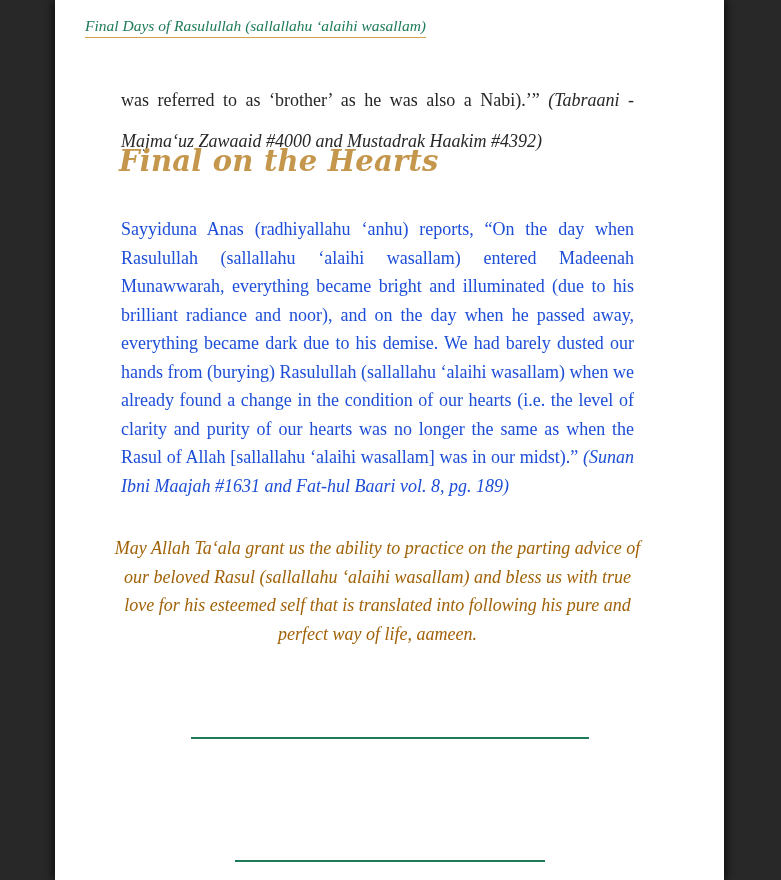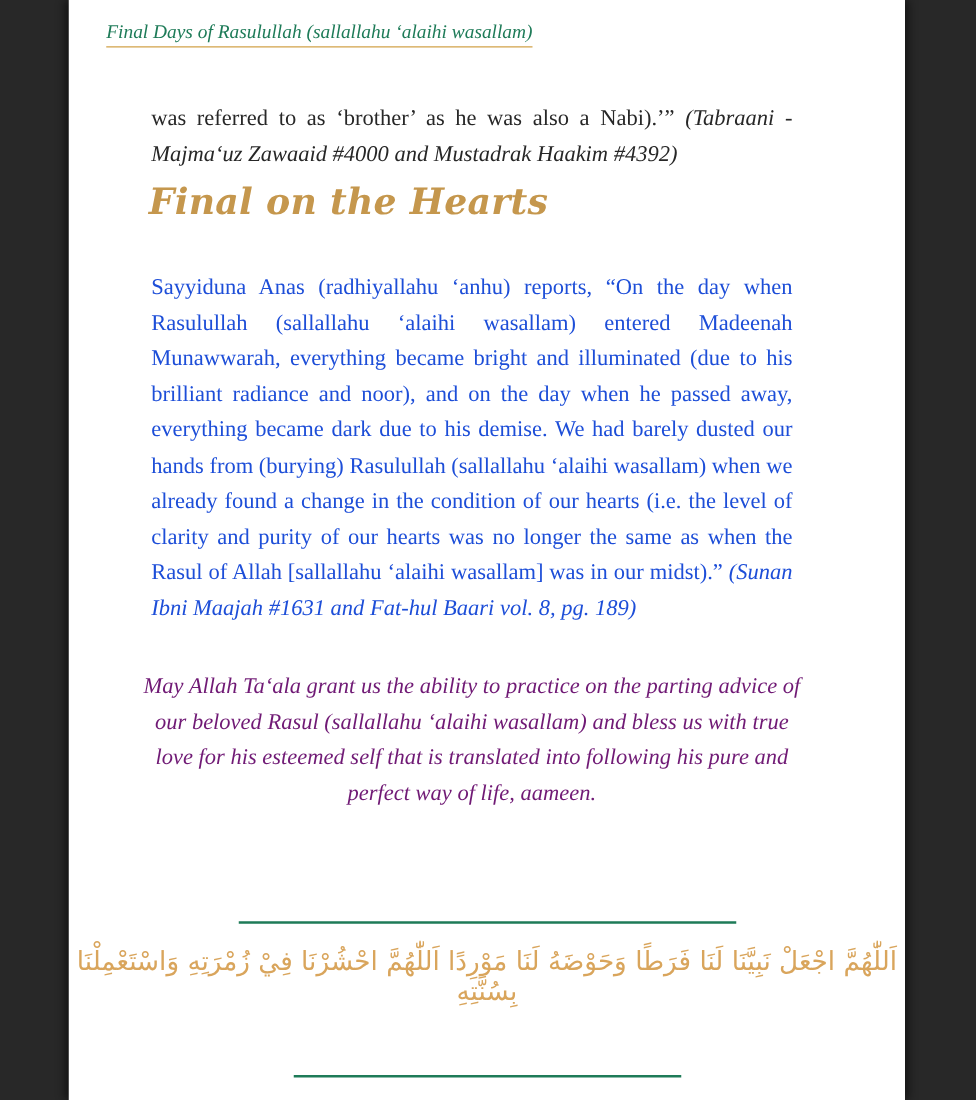--- a/index.html
+++ b/index.html
@@ -28,21 +28,21 @@
   .running-head .underlined {
     display: inline-block;
     padding-bottom: 2px;
     border-bottom: 1.5px solid #d2a249;
   }
   .intro-paragraph {
     position: absolute;
     left: 66px; top: 62px;
     width: 513px;
     font-size: 18px;
-    line-height: 29px;
+    line-height: 41px;
     text-align: justify;
     color: #272727;
   }
   .citation { font-style: italic; }
   .section-heading {
     position: absolute;
     left: 64px; top: 144px;
     margin: 0;
     font-family: "DejaVu Serif", serif;
     font-style: italic;
@@ -61,21 +61,21 @@
     color: #1d4ed8;
   }
   .closing-dua-english {
     position: absolute;
     left: 52px; top: 516px;
     width: 541px;
     font-size: 18px;
     line-height: 28.5px;
     font-style: italic;
     text-align: center;
-    color: #701a75;
+    color: #a16207;
   }
   .rule {
     position: absolute;
     left: 50%;
     transform: translateX(-50%);
     height: 2px;
     background: #1e7b58;
   }
   .rule-top { top: 737px; width: 398px; }
   .rule-bottom { top: 860px; width: 310px; }
@@ -104,18 +104,17 @@
   <p class="intro-paragraph"><span>was referred to as ‘brother’ as he was also a Nabi).’” </span><span class="citation">(Tabraani - Majma‘uz Zawaaid #4000 and Mustadrak Haakim #4392)</span></p>
 
   <h1 class="section-heading">Final on the Hearts</h1>
 
   <p class="main-paragraph"><span>Sayyiduna Anas (radhiyallahu ‘anhu) reports, “On the day when Rasulullah (sallallahu ‘alaihi wasallam) entered Madeenah Munawwarah, everything became bright and illuminated (due to his brilliant radiance and noor), and on the day when he passed away, everything became dark due to his demise. We had barely dusted our hands from (burying) Rasulullah (sallallahu ‘alaihi wasallam) when we already found a change in the condition of our hearts (i.e. the level of clarity and purity of our hearts was no longer the same as when the Rasul of Allah [sallallahu ‘alaihi wasallam] was in our midst).” </span><span class="citation">(Sunan Ibni Maajah #1631 and Fat-hul Baari vol. 8, pg. 189)</span></p>
 
   <p class="closing-dua-english">May Allah Ta‘ala grant us the ability to practice on the parting advice of our beloved Rasul (sallallahu ‘alaihi wasallam) and bless us with true love for his esteemed self that is translated into following his pure and perfect way of life, aameen.</p>
 
   <div class="rule rule-top"></div>
 
-  <div class="arabic-line arabic-line-1">اَللّٰهُمَّ اجْعَلْ نَبِيَّنَا لَنَا فَرَطًا وَحَوْضَهُ لَنَا مَوْرِدًا اَللّٰهُمَّ احْشُرْنَا فِيْ زُمْرَتِهِ وَاسْتَعْمِلْنَا بِسُنَّتِهِ</div>
 
 
   <div class="rule rule-bottom"></div>
 
 </div>
 
 </body></html>

